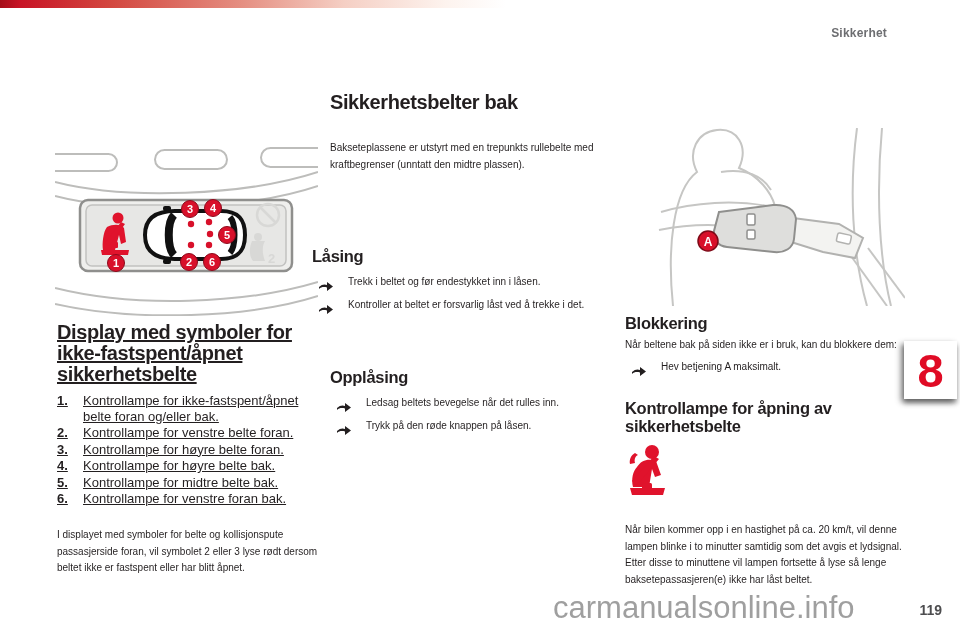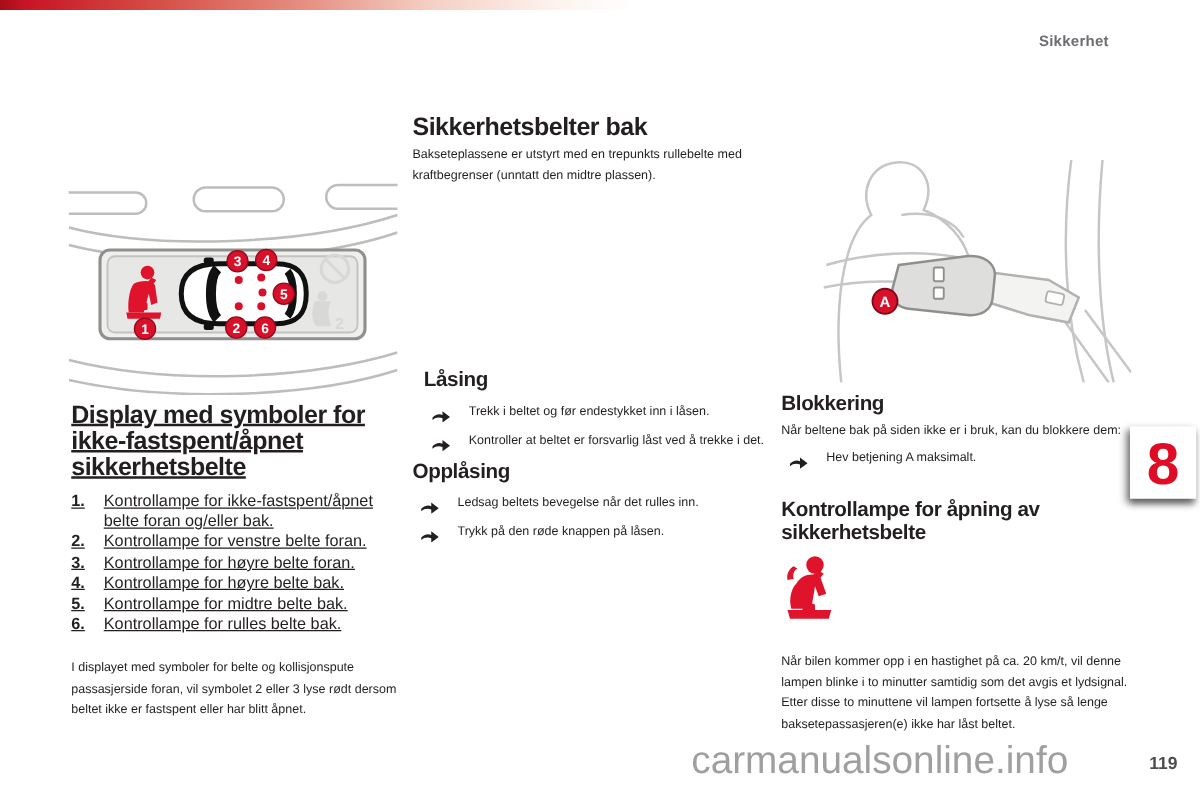--- a/index.html
+++ b/index.html
@@ -27,22 +27,22 @@
   h2.big { font-size:20px; line-height:21px; font-weight:bold; letter-spacing:-0.4px; color:#231f20; }
   h3.sub { font-size:16.5px; line-height:18px; font-weight:bold; letter-spacing:-0.3px; color:#231f20; }
   p.body { font-size:10px; line-height:16.5px; color:#231f20; }
   #left-text  { left:57px;  top:322px; width:268px;text-decoration:underline; }
   #left-text h2 { margin-bottom:8px; }
   ol.legend { list-style:none; }
   ol.legend li { display:flex; font-size:13px; line-height:15.5px; margin-bottom:1px; }
   ol.legend .num { width:26px; flex:0 0 26px; font-weight:bold; }
   #left-footnote { left:57px; top:527px; width:276px; }
   #mid-head { left:330px; top:92px; width:288px; }
-  #mid-head h2 { margin-bottom:3px; }
-  #mid-locking { left:339px; top:247px; width:288px;margin-top:48px; }
+  #mid-head h2 { margin-bottom:27px; }
+  #mid-locking { left:312px; top:247px; width:288px; }
   #mid-unlocking { left:330px; top:368px; width:288px; }
   .bullets { margin-top:9px; }
   .bullet { display:flex; margin-bottom:2px; }
   .bullet .arr { flex:0 0 36px; padding-left:6px; padding-top:3px; }
   .bullet p { flex:1; }
   #right-blocking { left:625px; top:314px; width:288px; }
   #right-blocking h3 { margin-bottom:5px; }
   #right-lamp { left:625px; top:399px; width:288px; }
   #right-lamp h3 { margin-bottom:4px; }
   .lamp-row { display:flex; margin-top:3px; }
@@ -159,21 +159,21 @@
     <li>
         <span class="num">4.</span>
         <span>Kontrollampe for høyre belte bak.</span>
       </li>
     <li>
         <span class="num">5.</span>
         <span>Kontrollampe for midtre belte bak.</span>
       </li>
     <li>
         <span class="num">6.</span>
-        <span>Kontrollampe for rulles belte bak.</span>
+        <span>Kontrollampe for venstre foran bak.</span>
       </li>
   </ol>
 </div>
 <p class="body col" id="left-footnote">I displayet med symboler for belte og kollisjonspute passasjerside foran, vil symbolet 2 eller 3 lyse rødt dersom beltet ikke er fastspent eller har blitt åpnet.</p>
 
 <div class="col" id="mid-head">
   <h2 class="big">Sikkerhetsbelter bak</h2>
   <p class="body">Bakseteplassene er utstyrt med en trepunkts rullebelte med kraftbegrenser (unntatt den midtre plassen).</p>
 </div>
 

